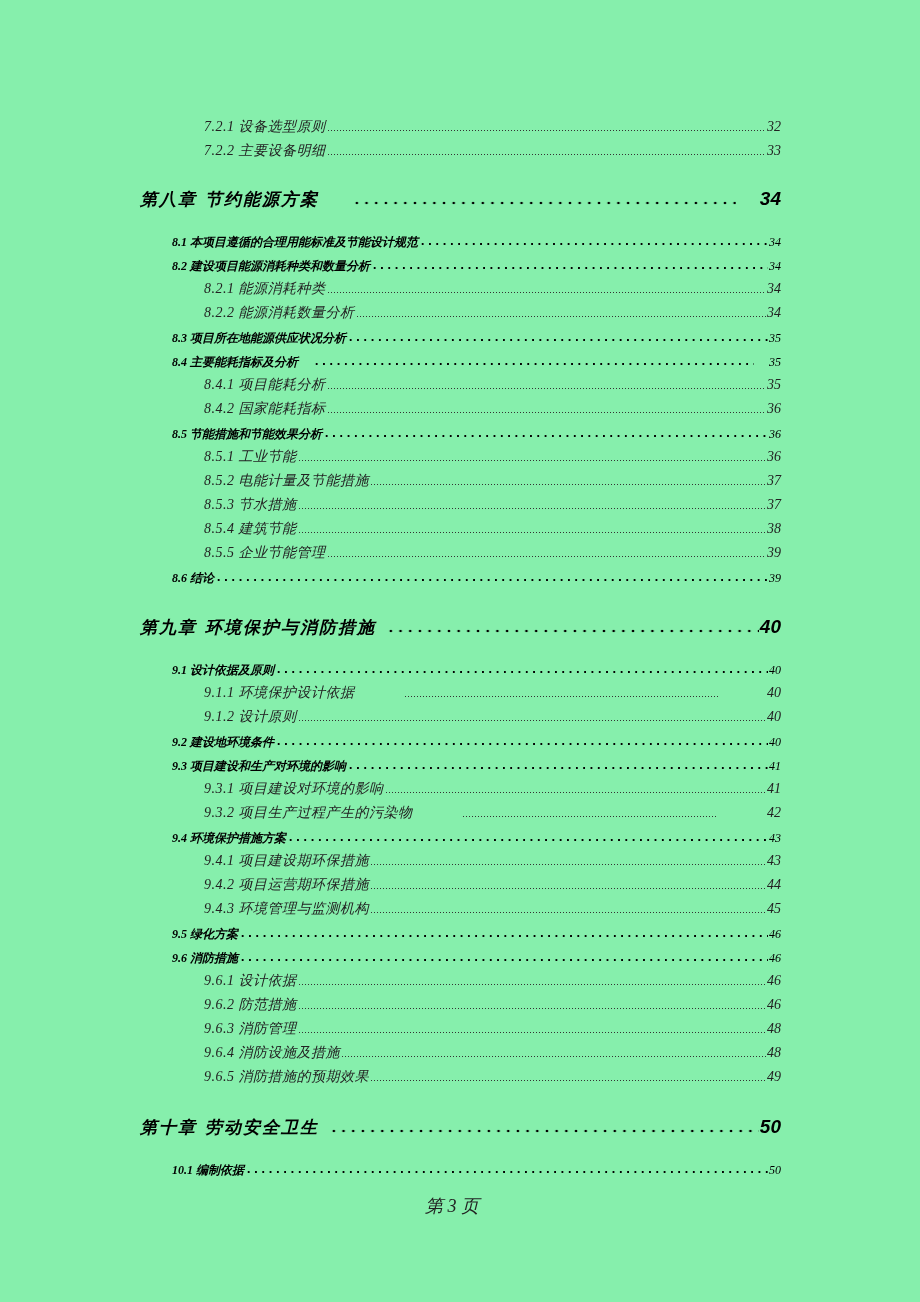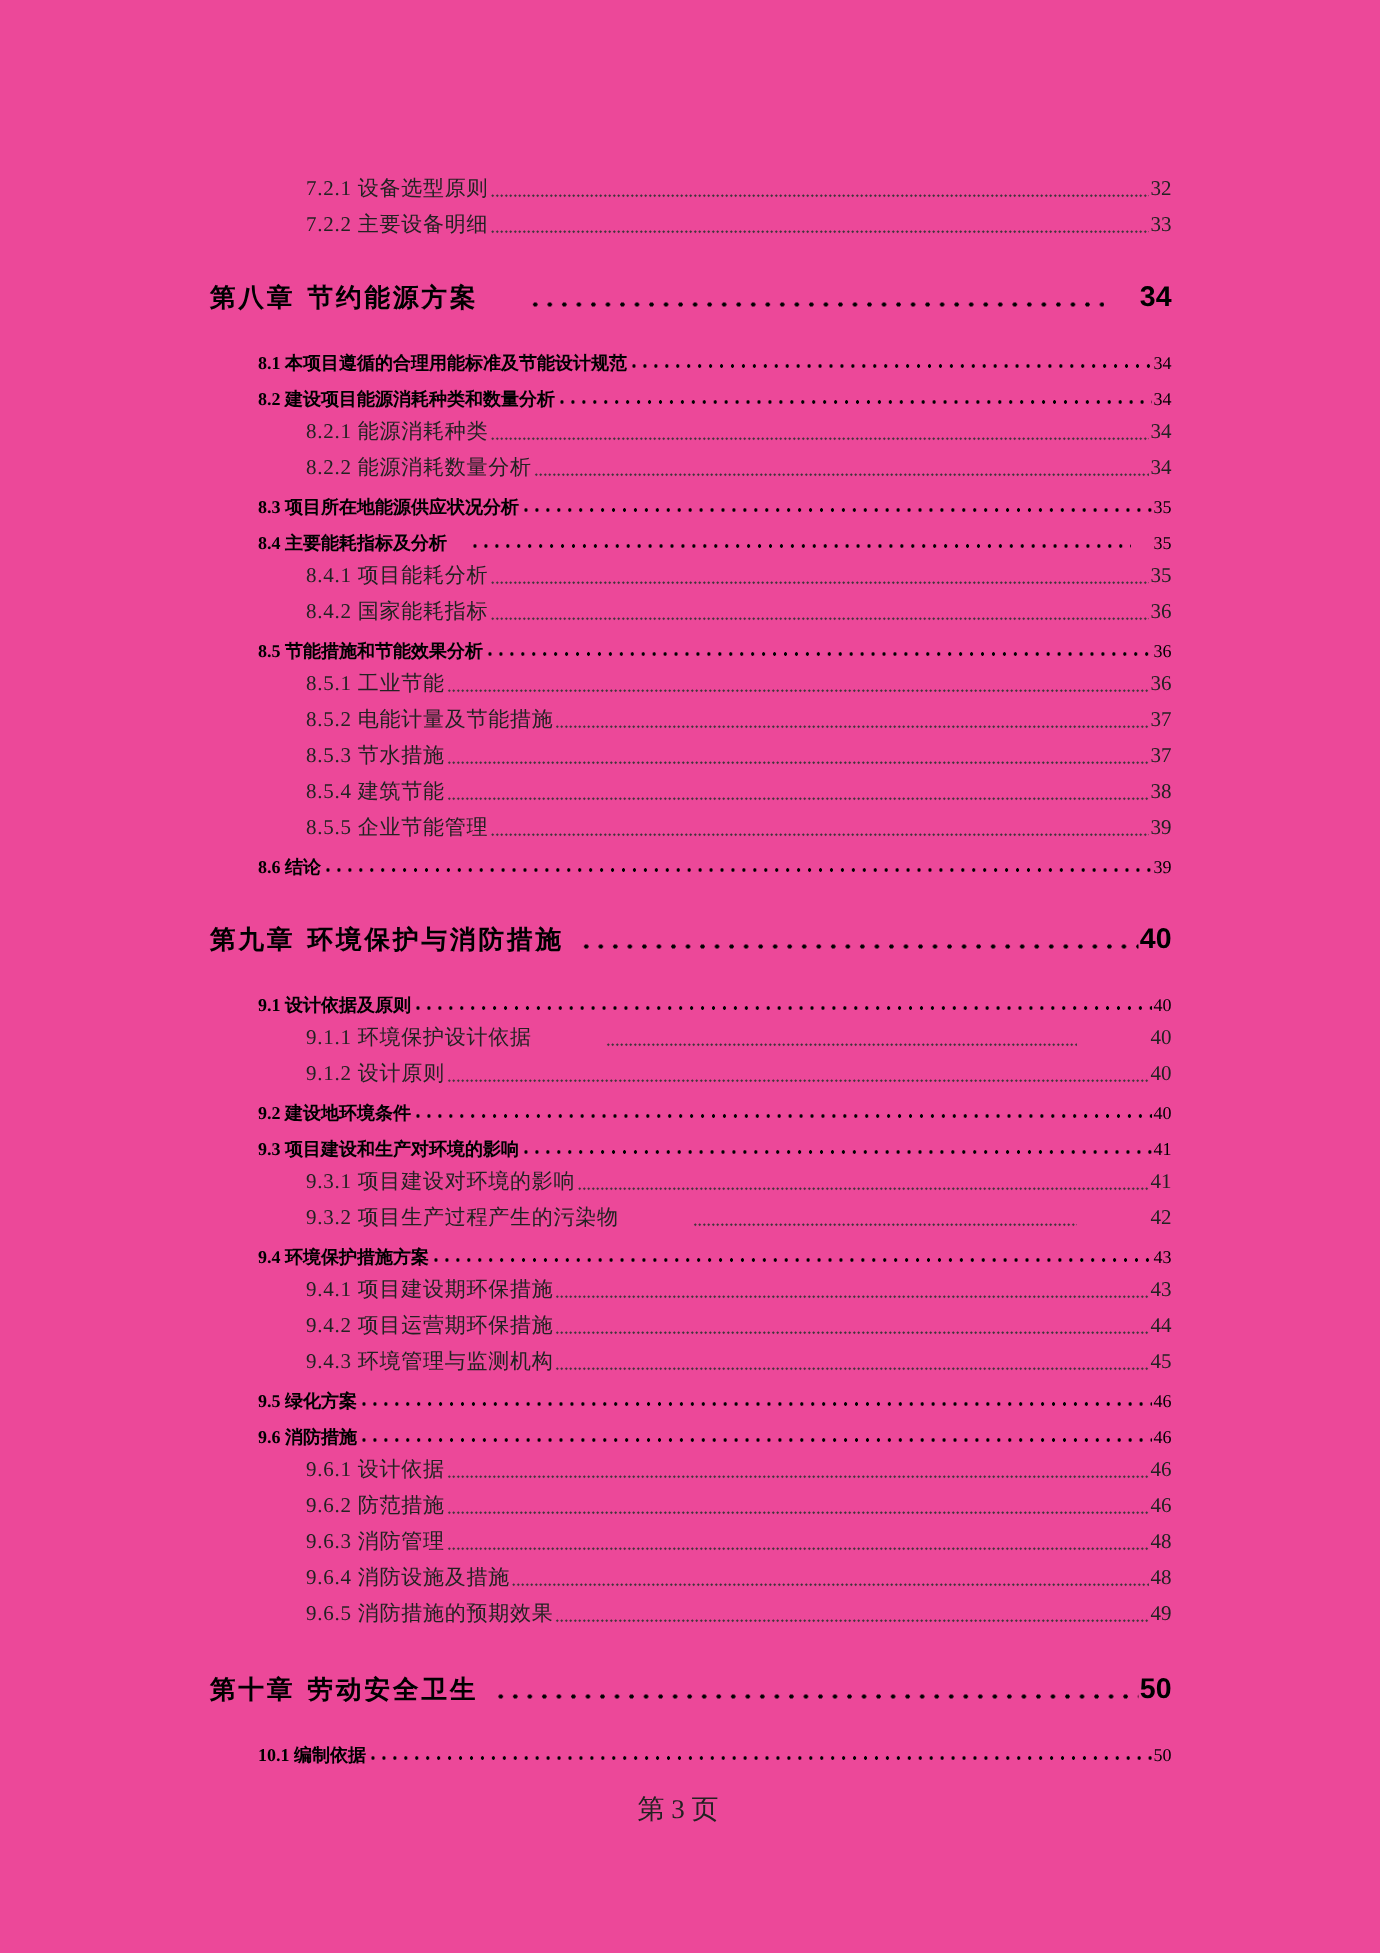--- a/index.html
+++ b/index.html
@@ -1,17 +1,17 @@
 <!DOCTYPE html>
 <html><head>
 <meta charset="utf-8">
 <style>
   html, body { margin: 0; padding: 0; background: #ffffff; }
   body { width: 920px; height: 1302px; position: relative; overflow: hidden; color: #000; }
-  .page { position: absolute; left: 0; top: 0; width: 920px; height: 1302px; background: #ec4899; }
+  .page { position: absolute; left: 0; top: 0; width: 920px; height: 1302px; background: #86efac; font-style: italic; }
   .toc-line {
     position: absolute;
     display: flex;
     align-items: flex-end;
     white-space: nowrap;
     line-height: 1;
   }
   .toc-line .label { flex: 0 0 auto; }
   .toc-line .leader {
     flex: 1 1 auto;

